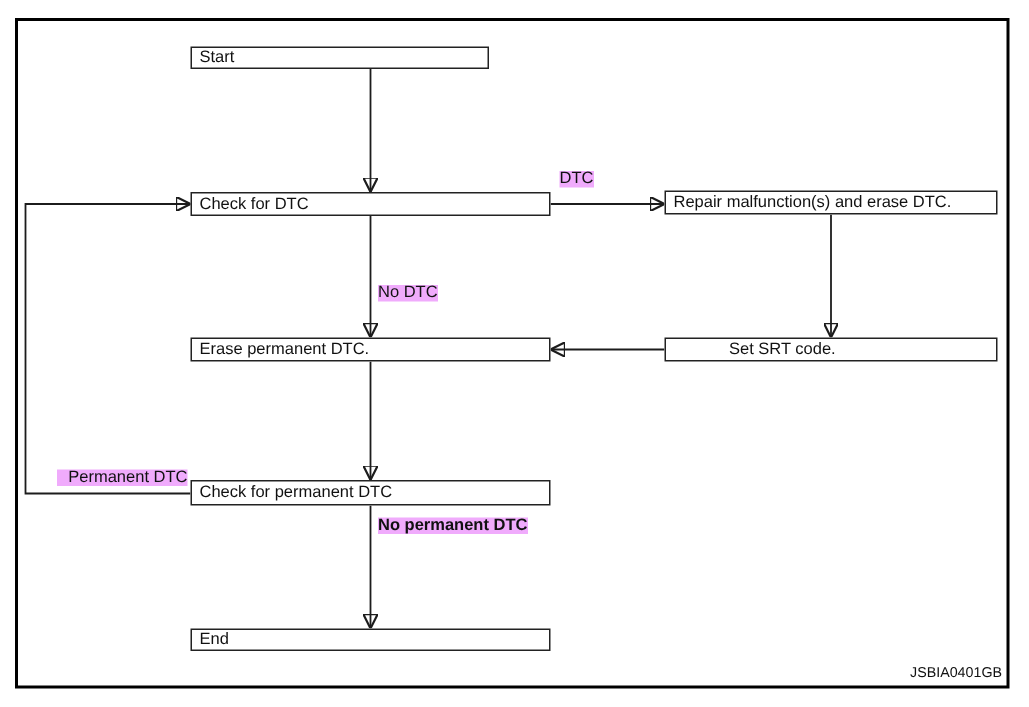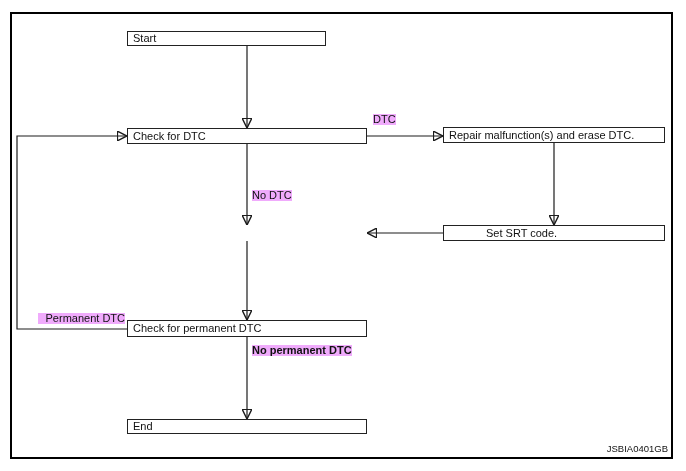--- a/index.html
+++ b/index.html
@@ -109,20 +109,23 @@
   </div>
 
   <div class="node n-check-dtc">
     <span>Check for DTC</span>
   </div>
 
   <div class="node n-repair">
     <span>Repair malfunction(s) and erase DTC.</span>
   </div>
 
+  <div class="node n-erase-permanent">
+    <span>Erase permanent DTC.</span>
+  </div>
 
   <div class="node n-set-srt">
     <span>Set SRT code.</span>
   </div>
 
   <div class="node n-check-permanent">
     <span>Check for permanent DTC</span>
   </div>
 
   <div class="node n-end">

